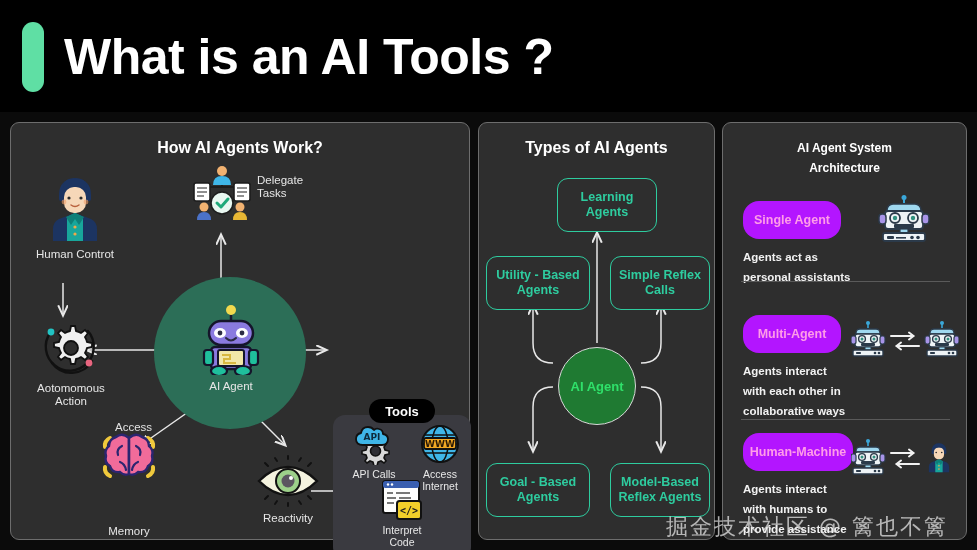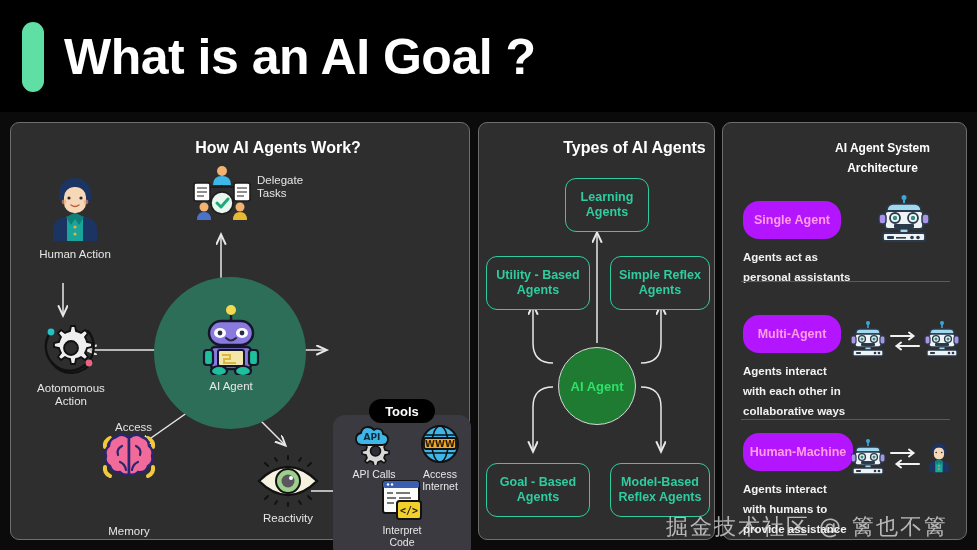--- a/index.html
+++ b/index.html
@@ -27,21 +27,21 @@
   .panel {
     position: absolute; background: #2e2e2e;
     border: 1px solid #6d6d6d; border-radius: 9px;
   }
   #panel-work { left: 10px; top: 122px; width: 460px; height: 418px; }
   #panel-types { left: 478px; top: 122px; width: 237px; height: 418px; }
   #panel-arch  { left: 722px; top: 122px; width: 245px; height: 418px; }
 
   .panel-title {
     position: absolute; left: 0; width: 100%;
-    text-align: center; color: #fff; font-weight: bold; margin-left: 38px;
+    text-align: center; color: #fff; font-weight: bold;
   }
   #panel-work .panel-title  { top: 16px; font-size: 16px; }
   #panel-types .panel-title { top: 16px; font-size: 16px; }
   #panel-arch .panel-title  { top: 15px; font-size: 12px; line-height: 20px; }
 
   
   .node { position: absolute; display: flex; flex-direction: column; align-items: center; }
   .node-label {
     margin-top: 5px; color: #e6e6e6; font-size: 11.5px;
     text-align: center; line-height: 13px; white-space: pre-line;
@@ -86,21 +86,21 @@
     white-space: nowrap; font-family: "DejaVu Sans", sans-serif;
   }
 </style>
 </head>
 <body>
 
 <div id="root">
 
   <div class="header">
     <div class="title-bar"></div>
-    <div class="title-text">What is an AI Goal ?</div>
+    <div class="title-text">What is an AI Tools ?</div>
   </div>
 
   <div class="panel" id="panel-work">
     <div class="panel-title">How AI Agents Work?</div>
 
     <svg class="svgbox" width="460" height="418">
       <defs>
         <marker id="ah" markerWidth="9" markerHeight="9" refX="6.5" refY="3.2" orient="auto">
           <path d="M0,0 L7,3.2 L0,6.4" fill="none" stroke="#e8e8e8" stroke-width="1.3"></path>
         </marker>
@@ -153,21 +153,21 @@
         <circle cx="32" cy="25" r="1.6" fill="#2b2b2b"></circle>
         <circle cx="15" cy="29" r="2.4" fill="#f0a06a" opacity="0.6"></circle>
         <circle cx="37" cy="29" r="2.4" fill="#f0a06a" opacity="0.6"></circle>
         <path d="M22 32 q4 3 8 0" stroke="#b8603c" stroke-width="1.4" fill="none" stroke-linecap="round"></path>
         <path d="M26 40 l-16 6 q-6 3-6 10 v12 h44 v-12 q0-7-6-10 z" fill="#1c3461"></path>
         <path d="M26 40 l-8 4 v24 h16 v-24 z" fill="#18a69b"></path>
         <path d="M26 40 l-9 4 l5 8 l4-6 l4 6 l5-8 z" fill="#0f7f78"></path>
         <circle cx="26" cy="54" r="1.6" fill="#f0a848"></circle>
         <circle cx="26" cy="61" r="1.6" fill="#f0a848"></circle>
       </svg>
-      <div class="node-label">Human Action</div>
+      <div class="node-label">Human Controt</div>
     </div>
 
     <div style="position:absolute;left:180px;top:42px;">
       <svg width="62" height="58" viewBox="0 0 62 58">
         <path d="M31 16 v6 M13 22 v8 M49 22 v8 M13 22 h36" stroke="#1d1d1d" stroke-width="2"></path>
         <path d="M13 28 l0 4 M49 28 l0 4" stroke="#1d1d1d" stroke-width="2" marker-end=""></path>
         <circle cx="31" cy="6" r="5" fill="#f2b271"></circle>
         <path d="M22 20 q0-9 9-9 q9 0 9 9 z" fill="#3fb6e8"></path>
         <rect x="3" y="18" width="16" height="18" rx="2" fill="#fff" stroke="#1d1d1d" stroke-width="1.6"></rect>
         <path d="M6 23h10 M6 27h10 M6 31h7" stroke="#6b6b6b" stroke-width="1.4"></path>
@@ -288,26 +288,26 @@
 
       <path d="M74 240 q-20 0-20-20 v-38" stroke="#e8e8e8" stroke-width="1.5" fill="none" marker-end="url(#ah2)"></path>
 
       <path d="M162 240 q20 0 20-20 v-38" stroke="#e8e8e8" stroke-width="1.5" fill="none" marker-end="url(#ah2)"></path>
 
       <path d="M74 264 q-20 0-20 20 v44" stroke="#e8e8e8" stroke-width="1.5" fill="none" marker-end="url(#ah2)"></path>
 
       <path d="M162 264 q20 0 20 20 v44" stroke="#e8e8e8" stroke-width="1.5" fill="none" marker-end="url(#ah2)"></path>
     </svg>
 
-    <div class="tbox" style="left:86px;top:55px;width:84px;height:54px;text-align:center;">Learning
+    <div class="tbox" style="left:78px;top:55px;width:100px;height:54px;text-align:center;">Learning
 Agents</div>
     <div class="tbox" style="left:7px;top:133px;width:104px;height:54px;">Utility - Based
 Agents</div>
     <div class="tbox" style="left:131px;top:133px;width:100px;height:54px;">Simple Reflex
-Agents</div>
+Calls</div>
     <div class="tbox" style="left:7px;top:340px;width:104px;height:54px;">Goal - Based
 Agents</div>
     <div class="tbox" style="left:131px;top:340px;width:100px;height:54px;">Model-Based
 Reflex Agents</div>
 
     <div style="position:absolute;left:79px;top:224px;width:78px;height:78px;border-radius:50%;background:#1f7a32;border:1.5px solid #d8d8d8;display:flex;align-items:center;justify-content:center;color:#2fe06a;font-size:13px;font-weight:bold;">AI Agent</div>
   </div>
 
   <div class="panel" id="panel-arch">
     <div class="panel-title" style="white-space:pre-line;">AI Agent System

